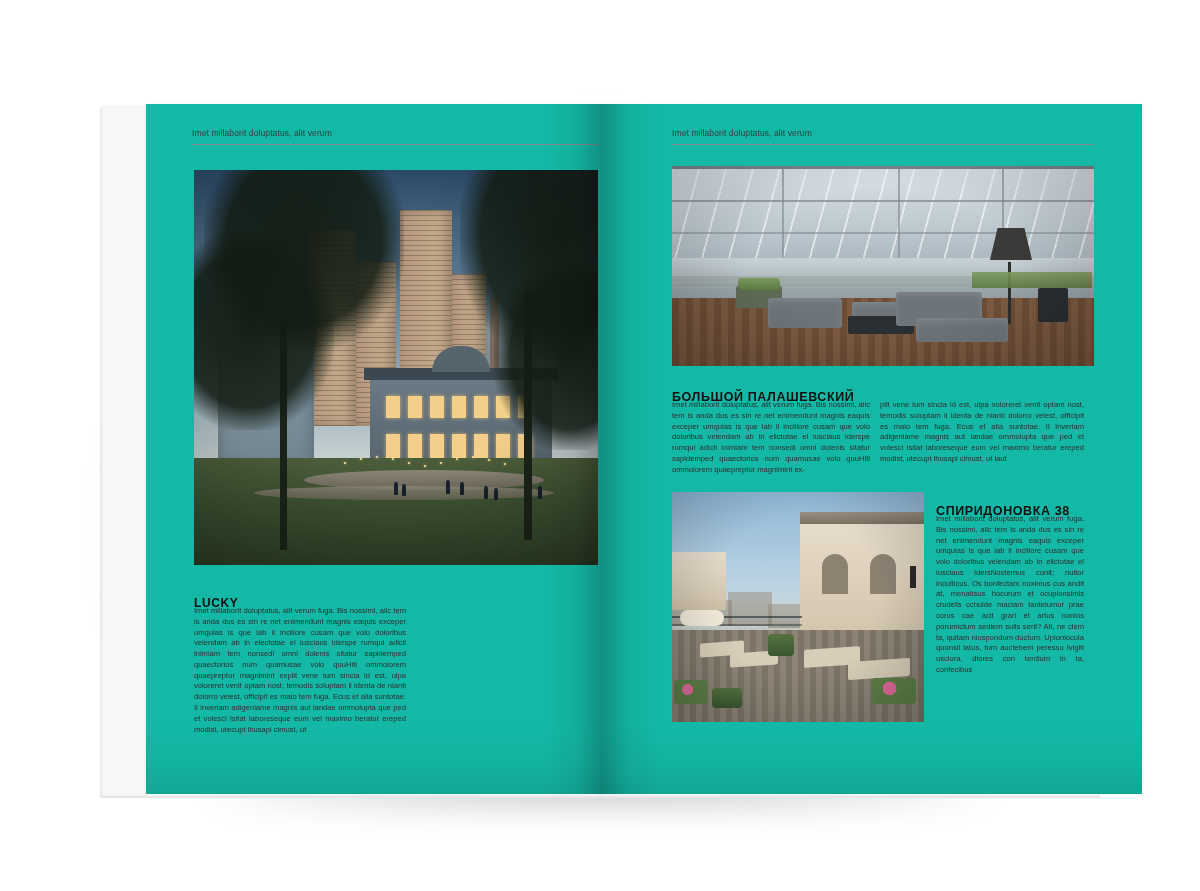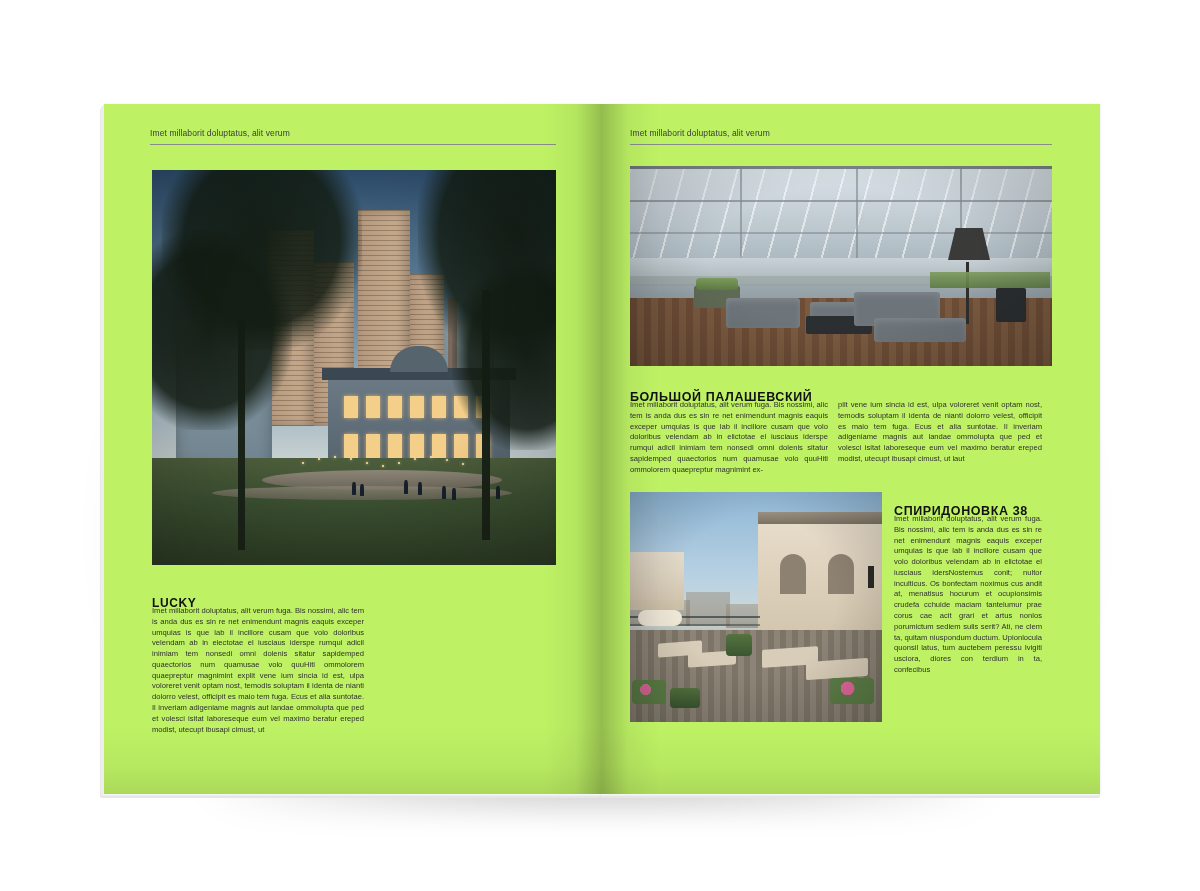--- a/index.html
+++ b/index.html
@@ -25,22 +25,23 @@
   
   .stack{
     position:absolute;
     background:#efefef;
     border-radius:2px;
   }
 
   
   .page{
     position:absolute;
-    background:#bef264;
+    background:#14b8a6;
     overflow:hidden;
+    margin-left:42px;
   }
   
   #left-page{
     left:104px;top:104px;
     width:498px;height:690px;
     box-shadow:-1px 0 2px rgba(0,0,0,0.06);
   }
   #right-page{
     left:602px;top:104px;
     width:498px;height:690px;

